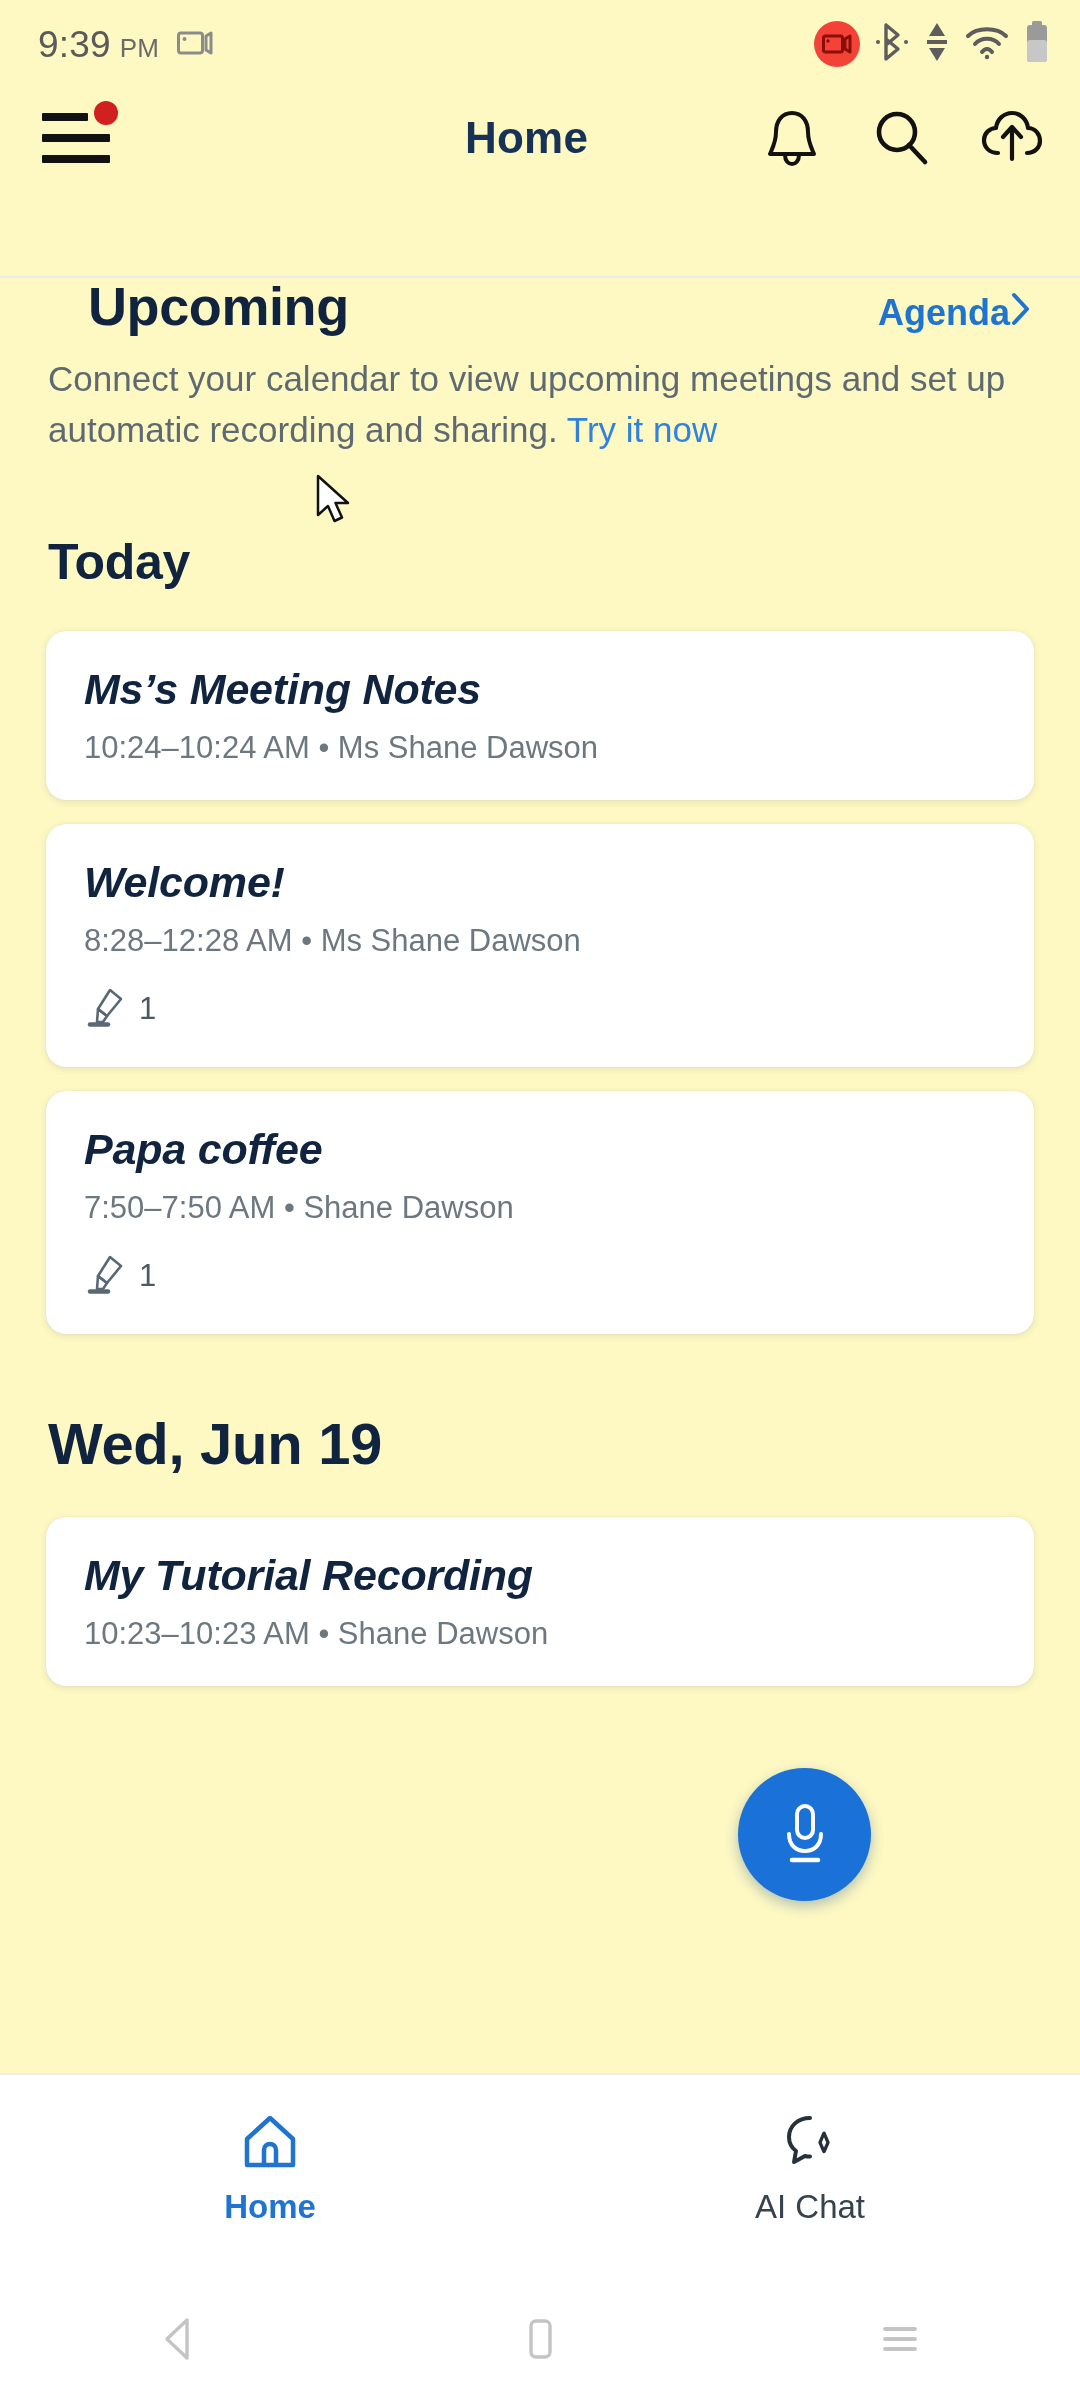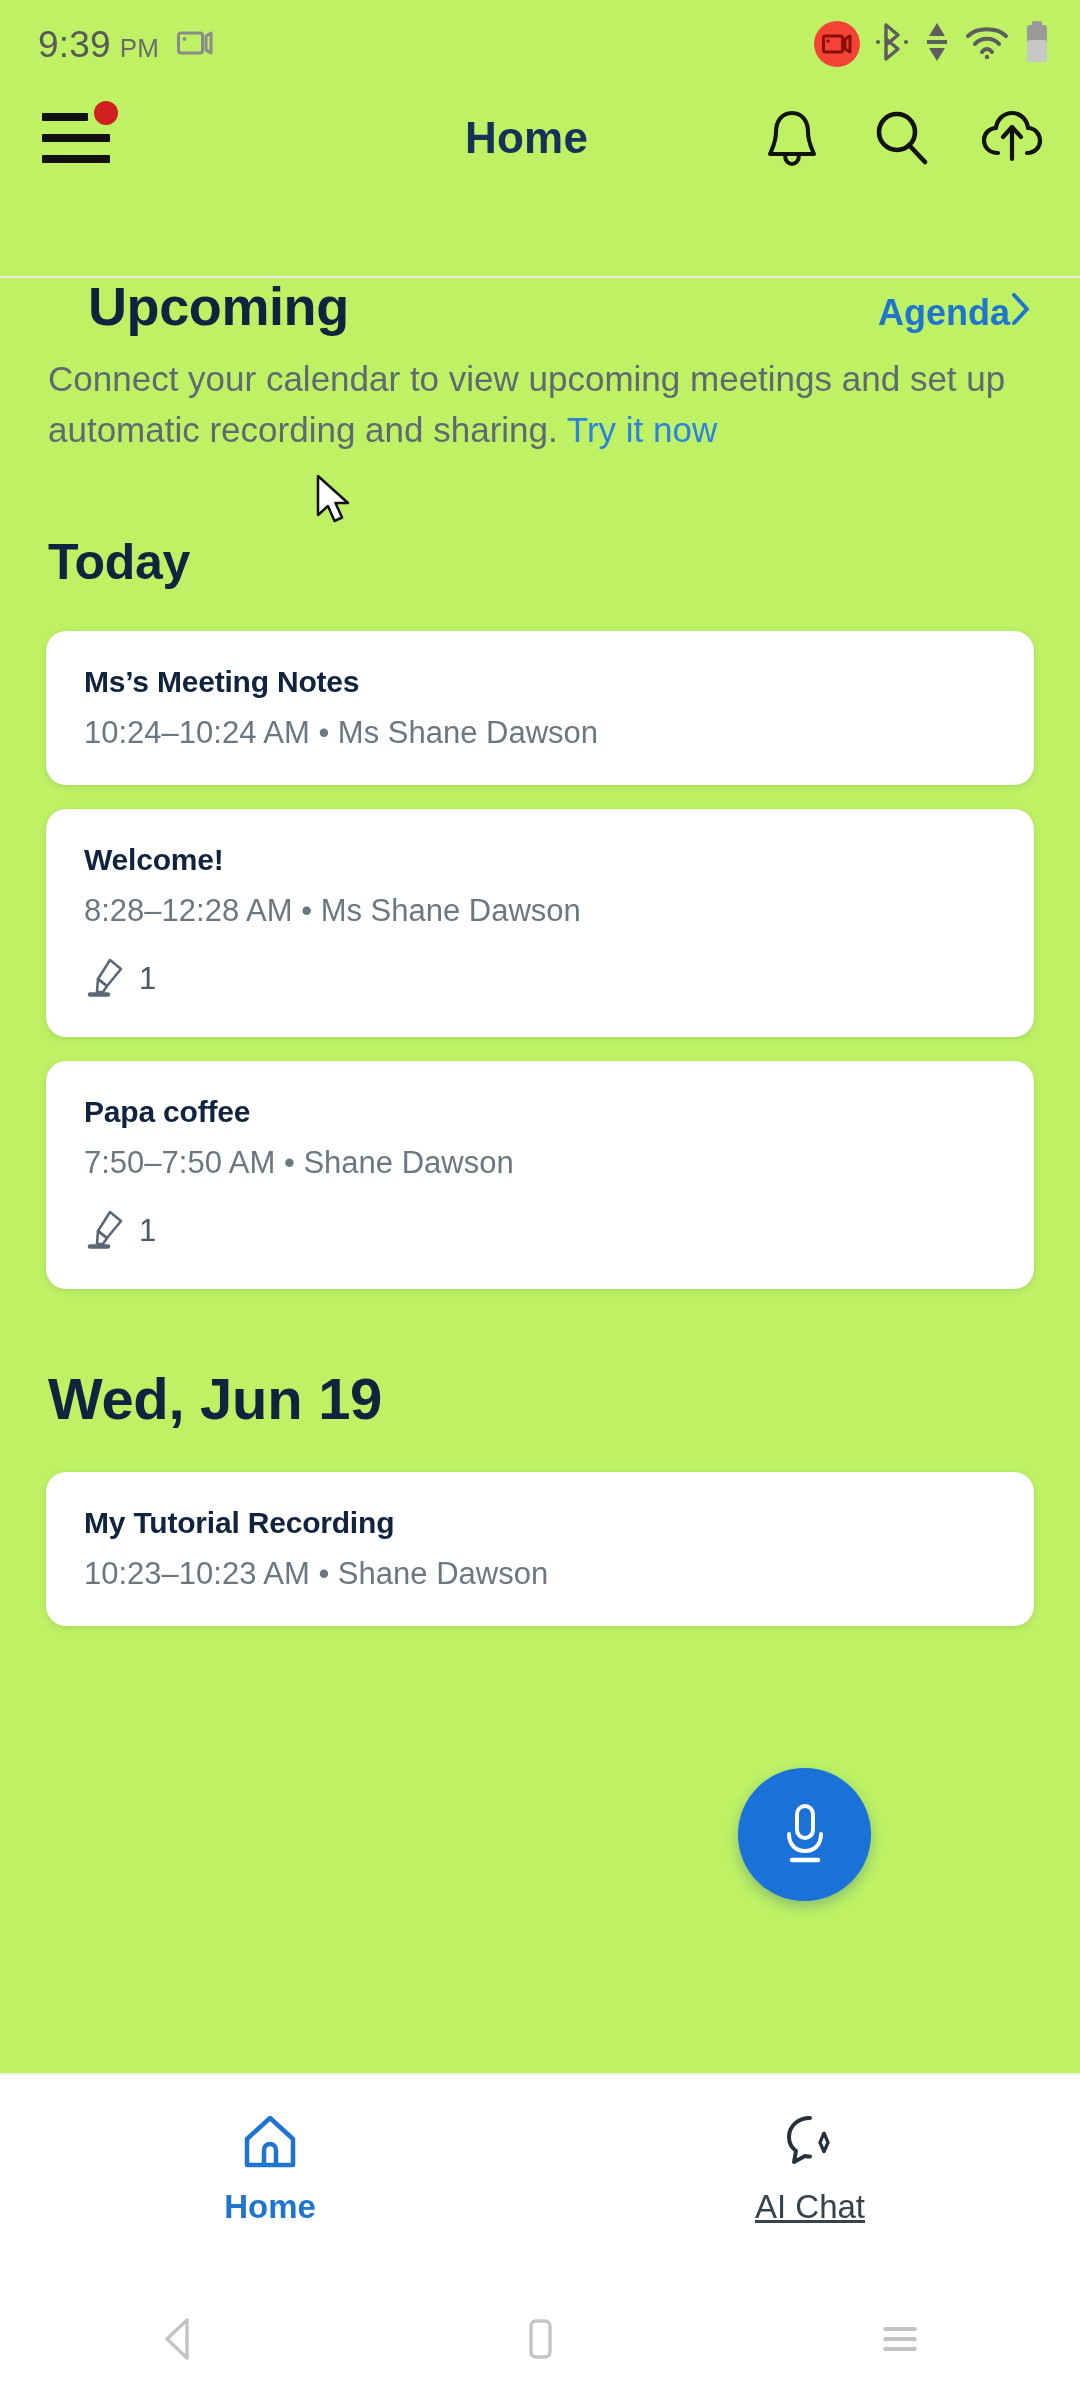--- a/index.html
+++ b/index.html
@@ -2,21 +2,21 @@
 <html><head>
 <meta charset="utf-8">
 <style>
   * { margin:0; padding:0; box-sizing:border-box; }
   html, body {
     width:1080px; height:2400px;
     background:#ffffff;
     font-family:"Liberation Sans", sans-serif;
     overflow:hidden;
   }
-  .screen { position:relative; width:1080px; height:2400px; background:#bef264; }
+  .screen { position:relative; width:1080px; height:2400px; background:#fef9c3; }
 
   
   .statusbar {
     position:absolute; top:0; left:0; width:1080px; height:88px;
     display:flex; align-items:center; justify-content:space-between;
     padding:0 30px 0 38px;
   }
   .sb-left { display:flex; align-items:flex-end; gap:18px; }
   .sb-time { font-size:37px; color:#5a5a5a; letter-spacing:0.2px; line-height:1; }
   .sb-ampm { font-size:26px; color:#6b6b6b; line-height:1; position:relative; top:-2px; }
@@ -80,21 +80,21 @@
     padding:0 48px; margin-top:78px;
     font-size:50px; font-weight:bold; color:#10243f; letter-spacing:-0.3px;
   }
 
   .cards { margin-top:40px; padding:0 46px; display:flex; flex-direction:column; gap:24px; }
   .card {
     background:#ffffff; border-radius:20px;
     box-shadow:0 2px 7px rgba(40,50,70,0.12), 0 0 1px rgba(40,50,70,0.14);
     padding:34px 38px 34px 38px;
   }
-  .card-title { font-size:30px; font-weight:bold; color:#10243f; letter-spacing:-0.2px; }
+  .card-title { font-size:43px; font-weight:bold; color:#10243f; letter-spacing:-0.2px;font-style:italic; }
   .card-sub { margin-top:16px; font-size:31px; color:#6d777f; }
   .card-meta { margin-top:26px; display:flex; align-items:center; gap:13px; }
   .meta-count { font-size:31px; color:#4c5a66; }
 
   .day2 { padding:0 48px; margin-top:76px;
     font-size:58px; font-weight:bold; color:#10243f; letter-spacing:-0.3px; }
 
   
   .fab {
     position:absolute; left:738px; top:1768px;
@@ -111,21 +111,21 @@
   .bottomnav {
     position:absolute; left:0; bottom:122px; width:1080px; height:205px;
     background:#ffffff; border-top:2px solid #ededed;
     display:flex; align-items:flex-start; padding-top:38px;
   }
   .navitem {
     flex:1; display:flex; flex-direction:column; align-items:center; gap:13px;
   }
   .navlabel { font-size:33px; }
   .navlabel.active { color:#1f74d0; font-weight:bold; }
-  .navlabel.inactive { color:#36424c;text-decoration:underline; }
+  .navlabel.inactive { color:#36424c; }
 
   
   .androidnav {
     position:absolute; left:0; bottom:0; width:1080px; height:122px;
     display:flex; align-items:center; background:#ffffff;
   }
   .an-item { flex:1; display:flex; align-items:center; justify-content:center; }
 </style>
 </head>
 <body>

